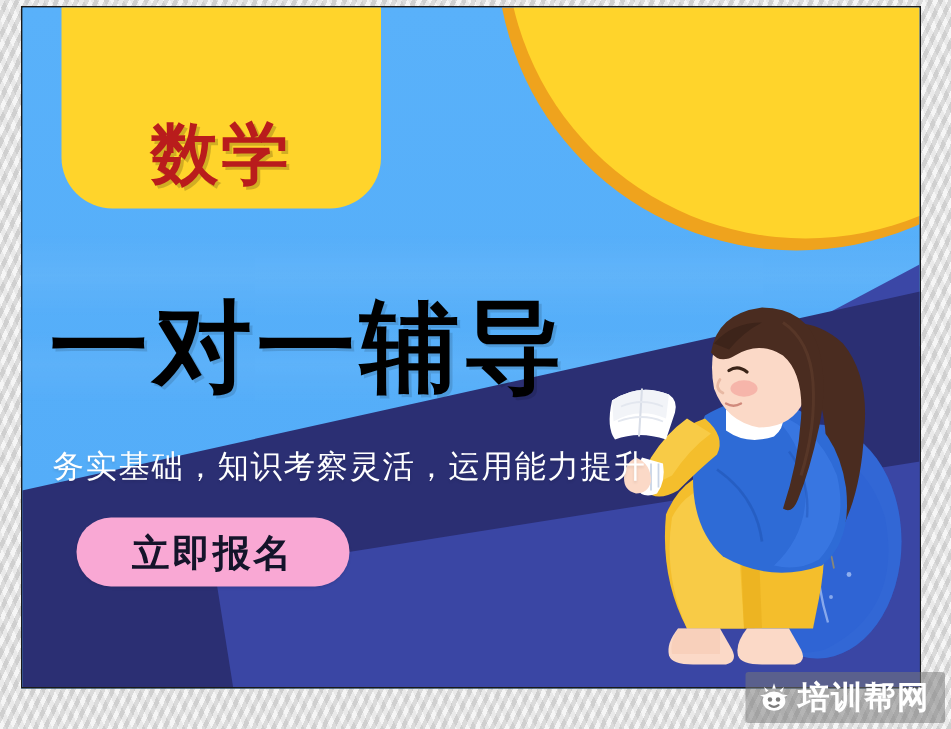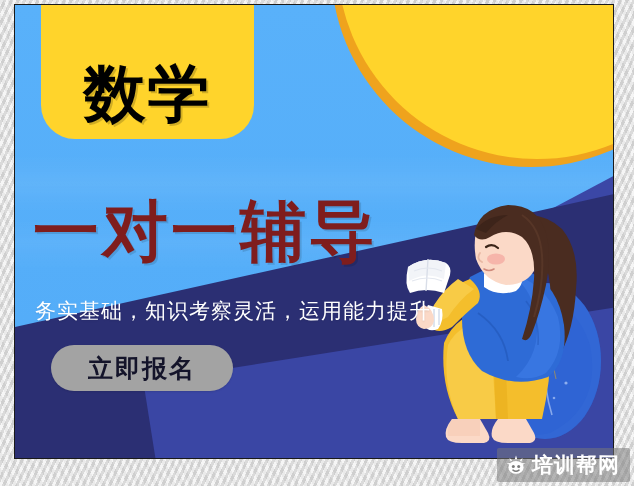--- a/index.html
+++ b/index.html
@@ -143,38 +143,38 @@
     background: #ffd42b;
     border-radius: 0 0 34px 34px;
     display: flex;
     align-items: flex-end;
     justify-content: center;
     padding-bottom: 14px;
     box-sizing: border-box;
   }
   .subject-badge-text {
     font-family: "DejaVu Sans", "Liberation Sans", sans-serif;
-    font-size: 62px;
+    font-size: 45px;
     font-weight: 700;
-    color: #000000;
+    color: #b91c1c;
     letter-spacing: 2px;
     line-height: 1;
     text-shadow: 2px 2px 0 rgba(0,0,0,0.18);
     white-space: nowrap;
   }
 
   
   .headline {
     position: absolute;
     left: 18px;
     top: 191px;
     font-family: "DejaVu Sans", "Liberation Sans", sans-serif;
     font-size: 66px;
     font-weight: 700;
-    color: #7f1d1d;
+    color: #000000;
     letter-spacing: 3px;
     line-height: 1.08;
     white-space: nowrap;
     text-shadow: 2px 2px 0 rgba(0,0,0,0.12);
   }
 
   
   .subtitle {
     position: absolute;
     left: 20px;
@@ -188,21 +188,21 @@
     text-shadow: 0 1px 2px rgba(0,0,0,0.10);
   }
 
   
   .cta-button {
     position: absolute;
     left: 36px;
     top: 340px;
     width: 182px;
     height: 46px;
-    background: #a3a3a3;
+    background: #f9a8d4;
     border-radius: 23px;
     border: none;
     display: flex;
     align-items: center;
     justify-content: center;
     cursor: pointer;
     padding: 0;
     box-shadow: 0 1px 2px rgba(0,0,0,0.10);
   }
   .cta-button-label {

